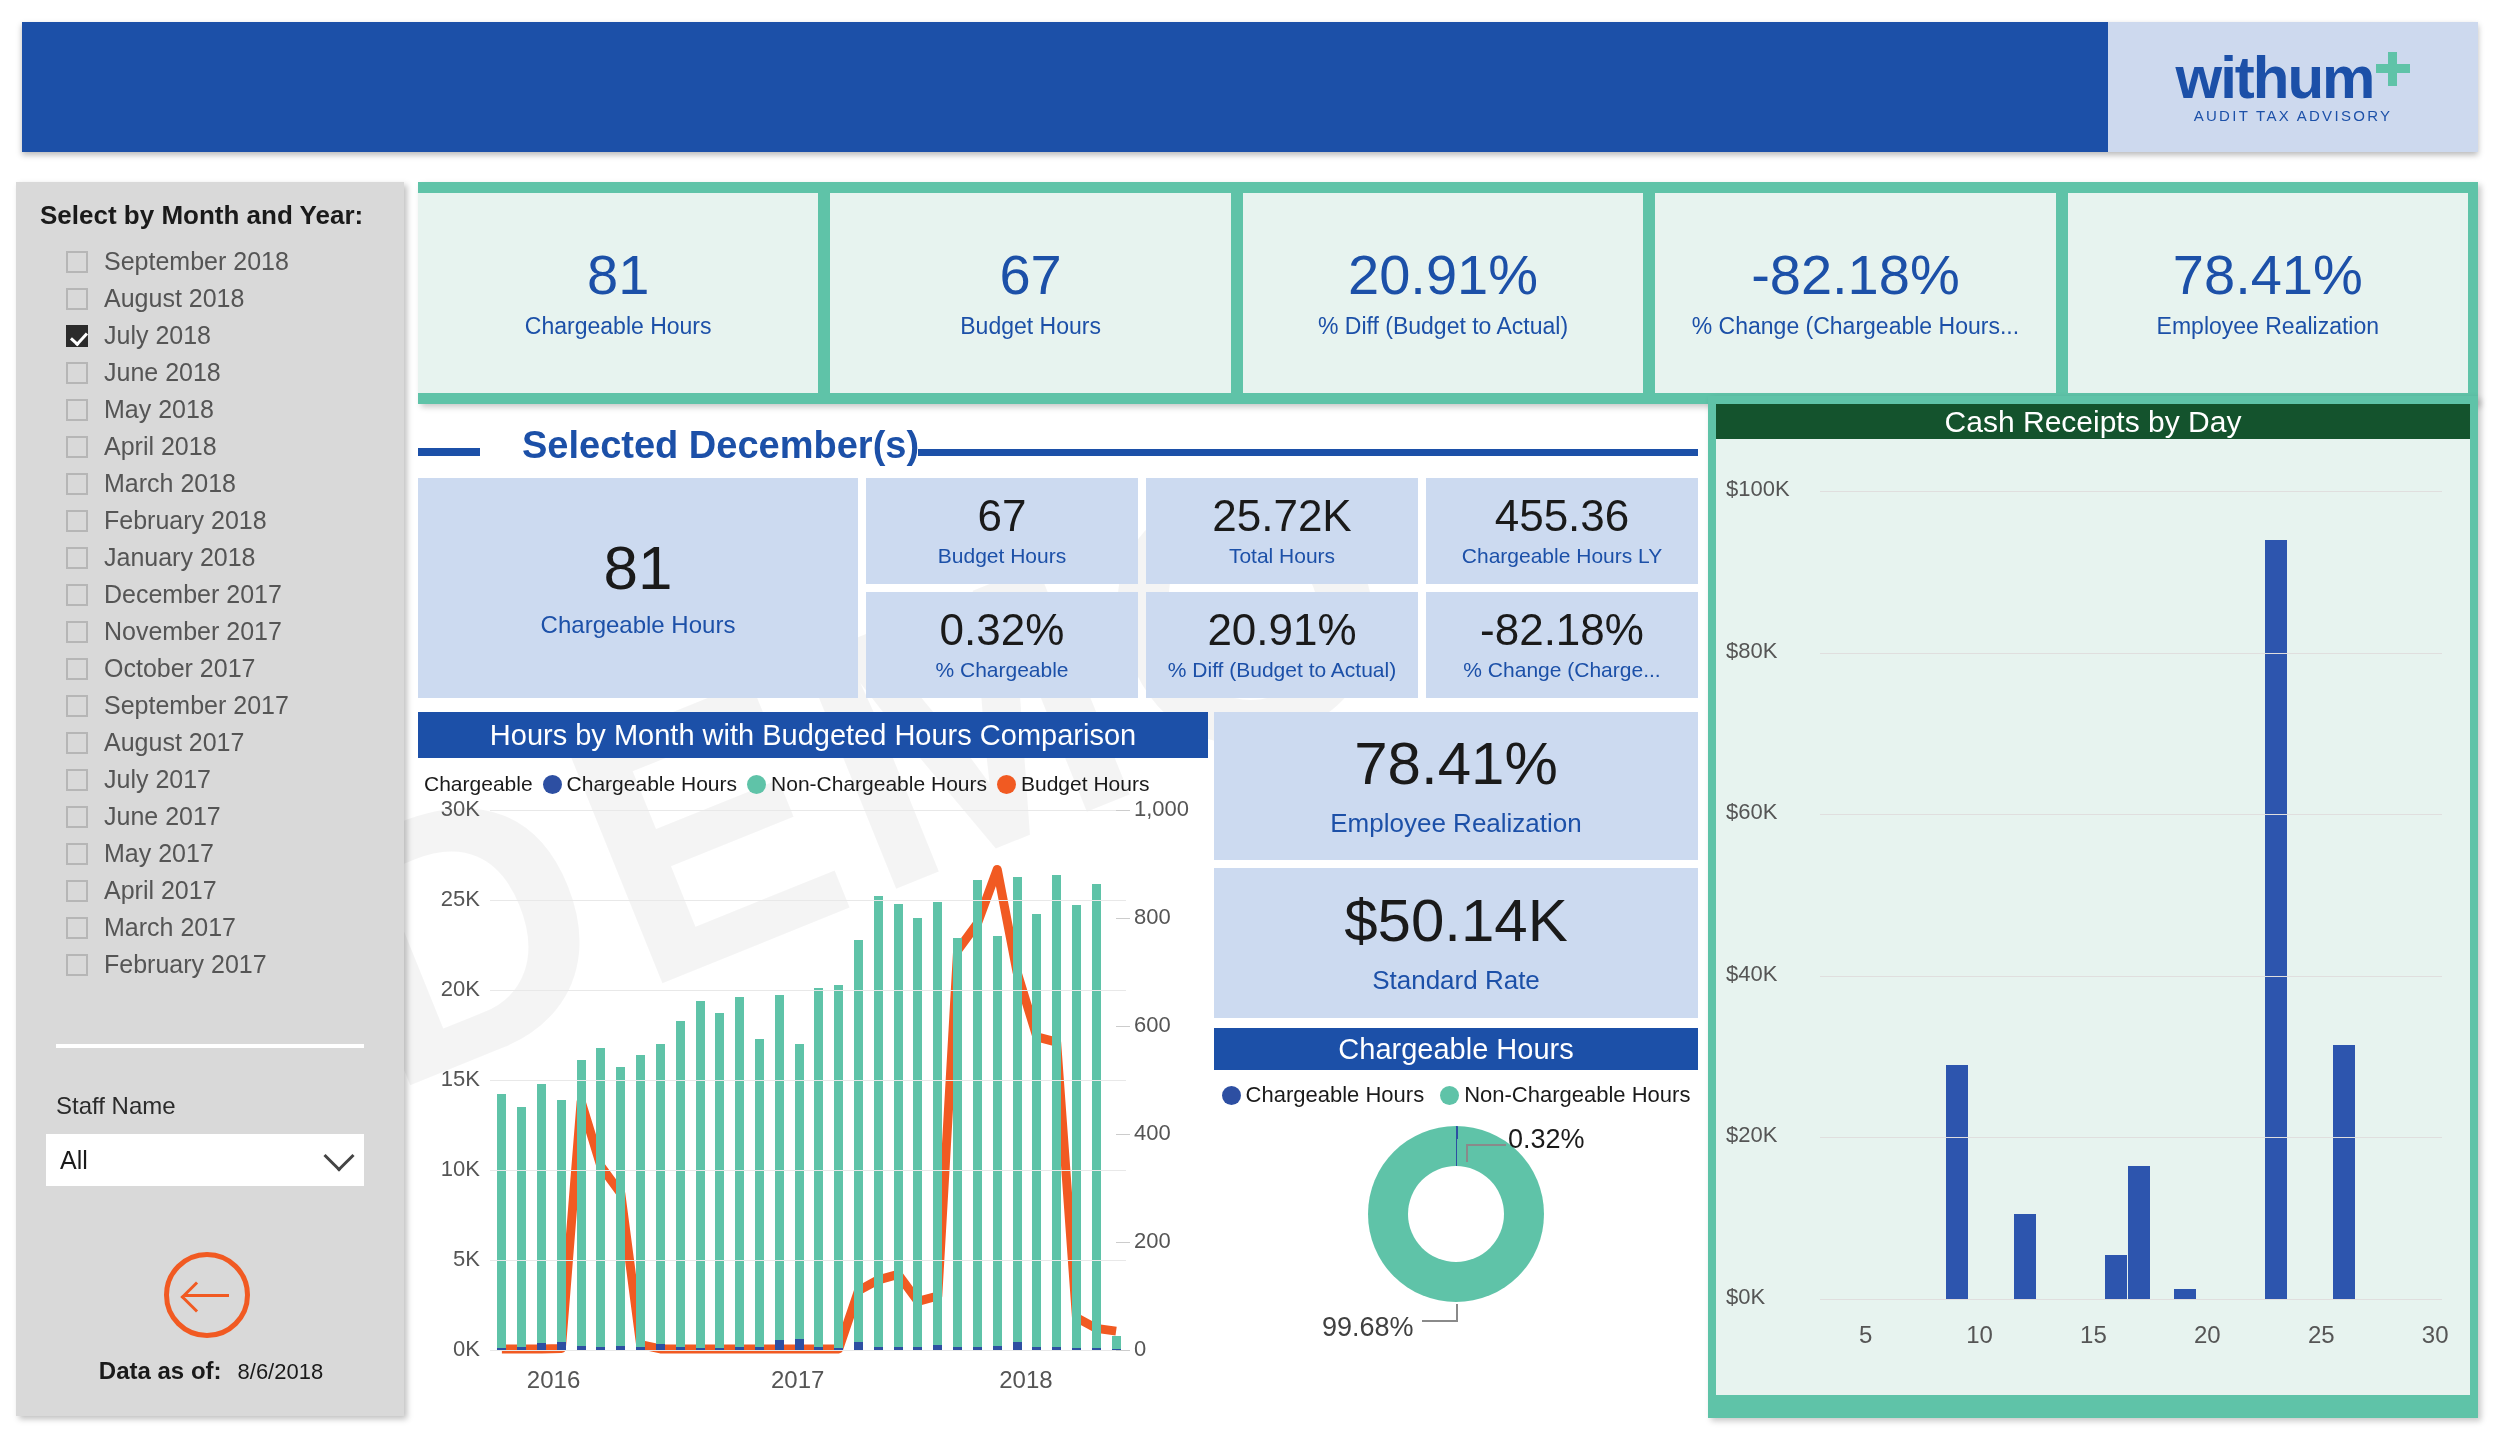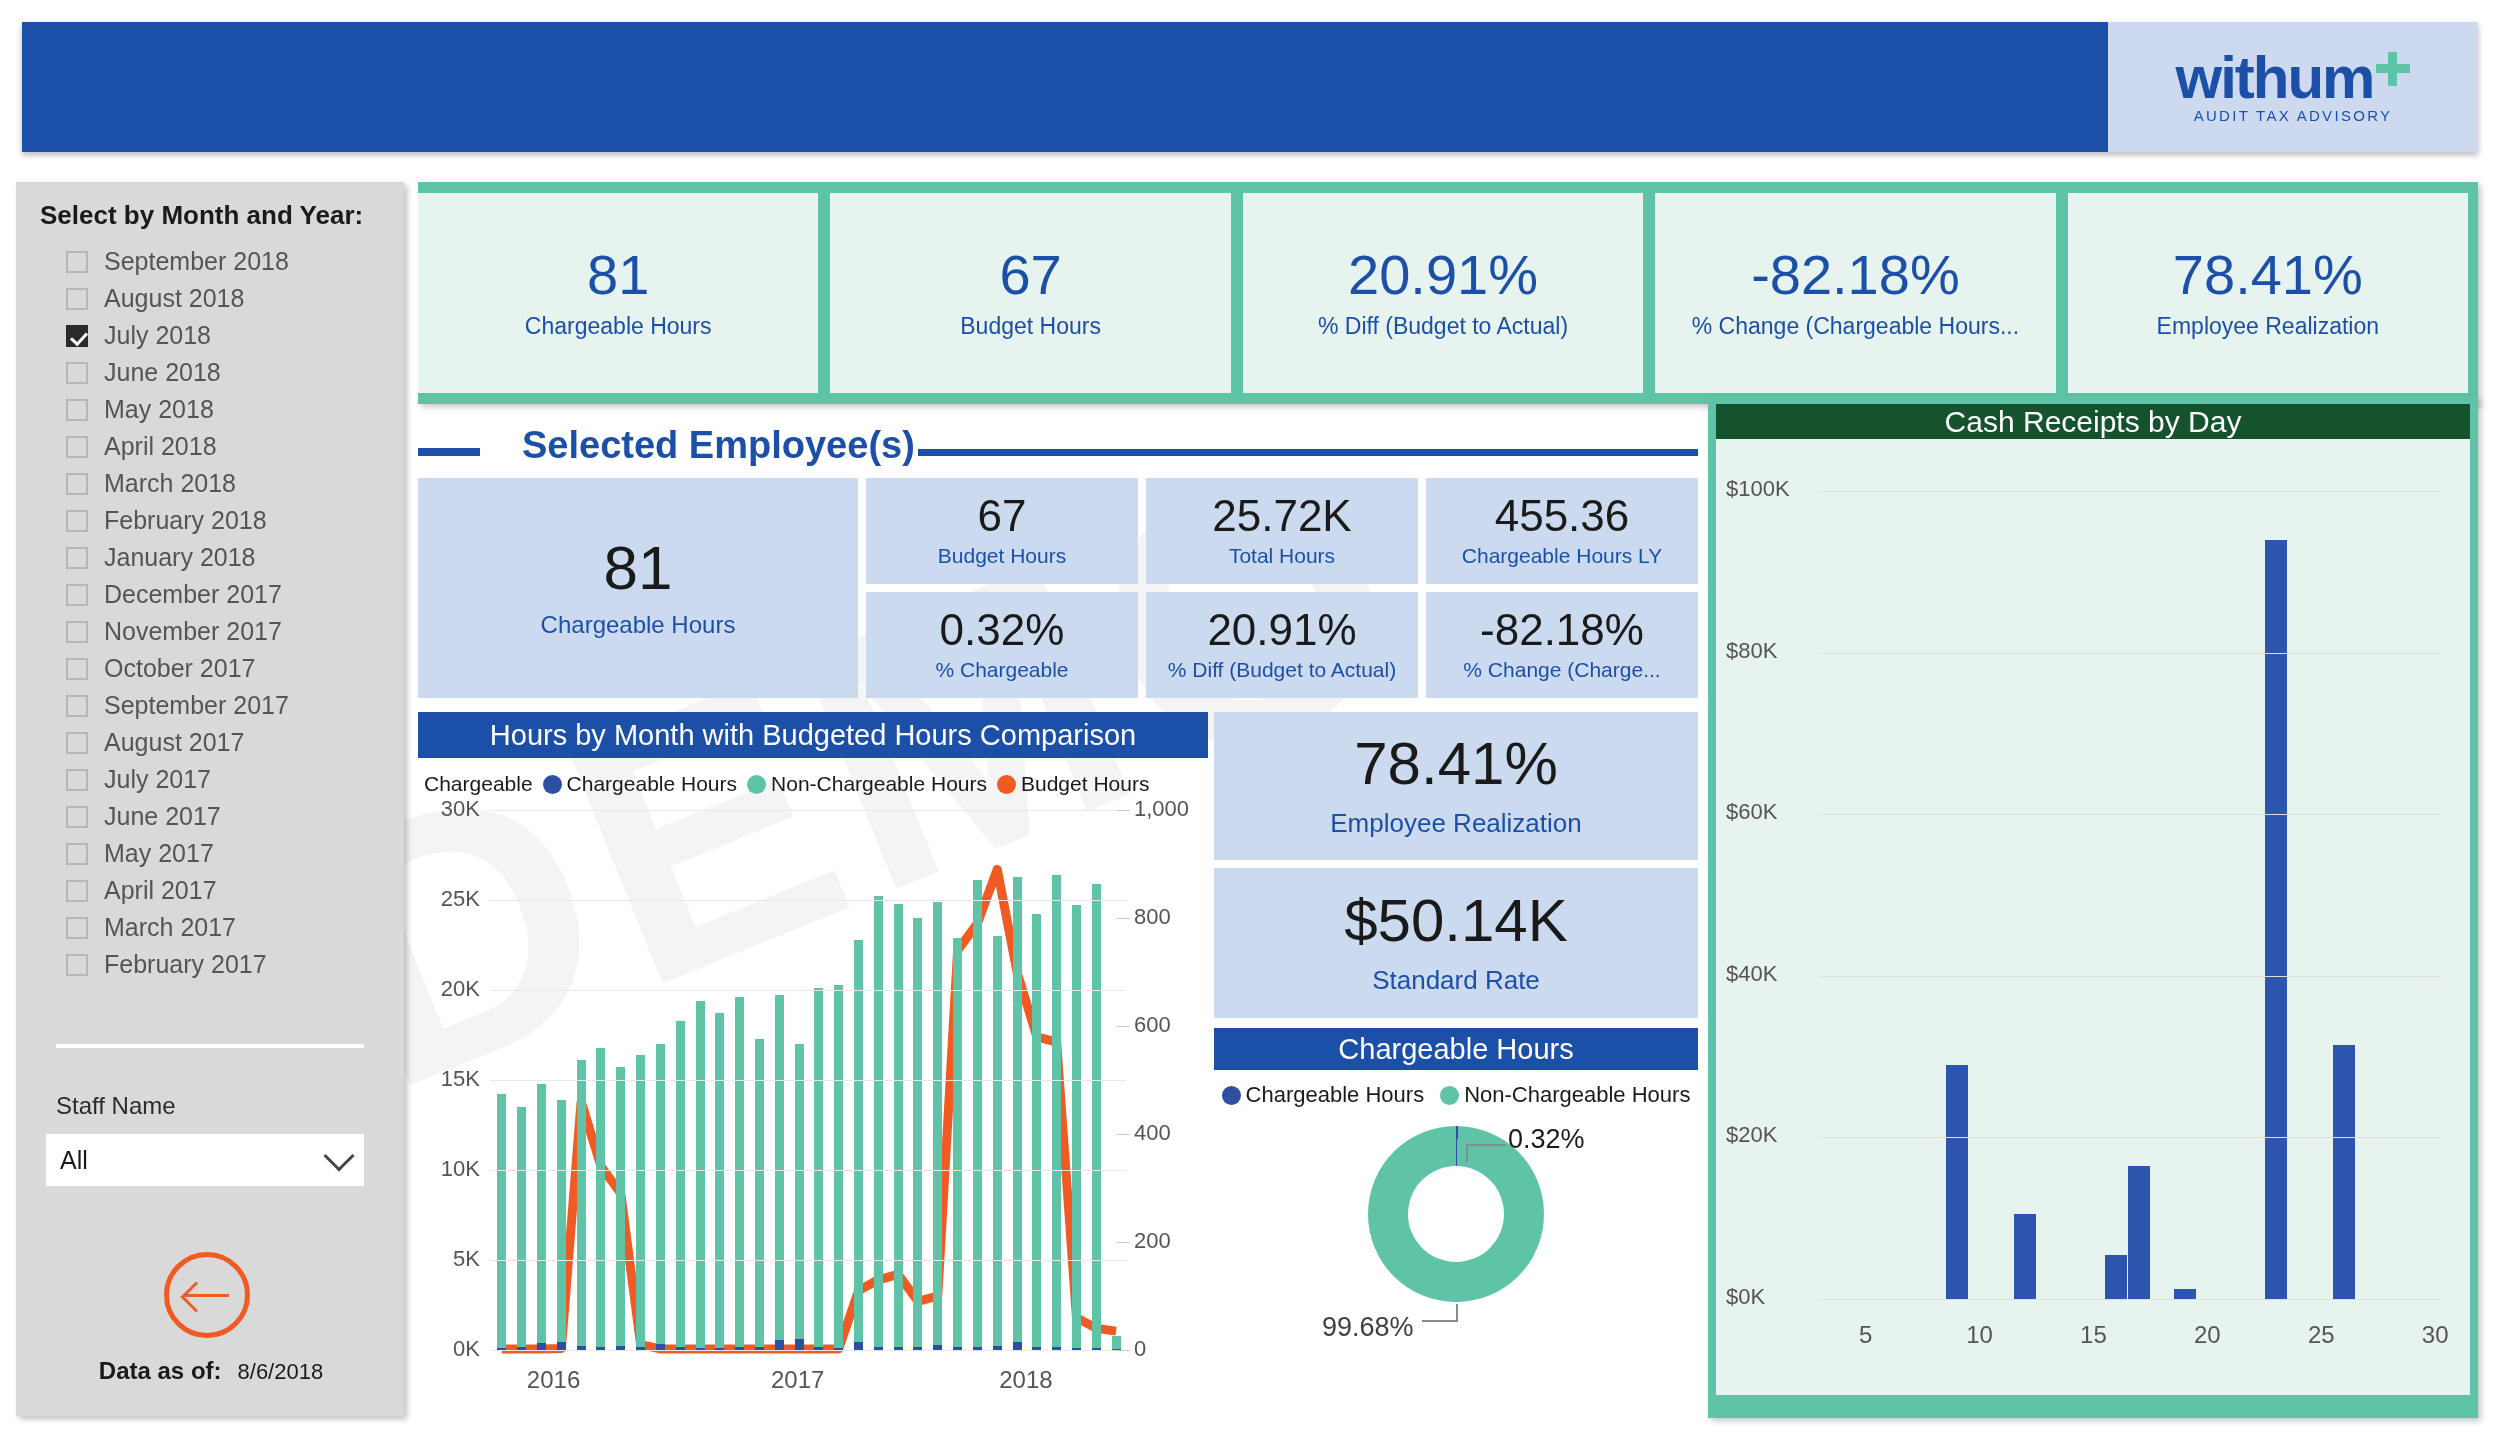--- a/index.html
+++ b/index.html
@@ -356,21 +356,21 @@
       </div>
       <div class="ocard">
         <div class="big">78.41%</div>
         <div class="small">Employee Realization</div>
       </div>
     </div>
 </div>
 
 <div id="sel-header">
   <div id="sel-dash"></div>
-  <div id="sel-title">Selected Employee(s)</div>
+  <div id="sel-title">Selected December(s)</div>
   <div id="sel-line"></div>
 </div>
 
 <div id="sel-grid">
   <div id="sel-left">
     <div class="big">81</div>
     <div class="small">Chargeable Hours</div>
   </div>
   <div id="sel-right">
     <div class="sel-row" id="sel-row-1">

